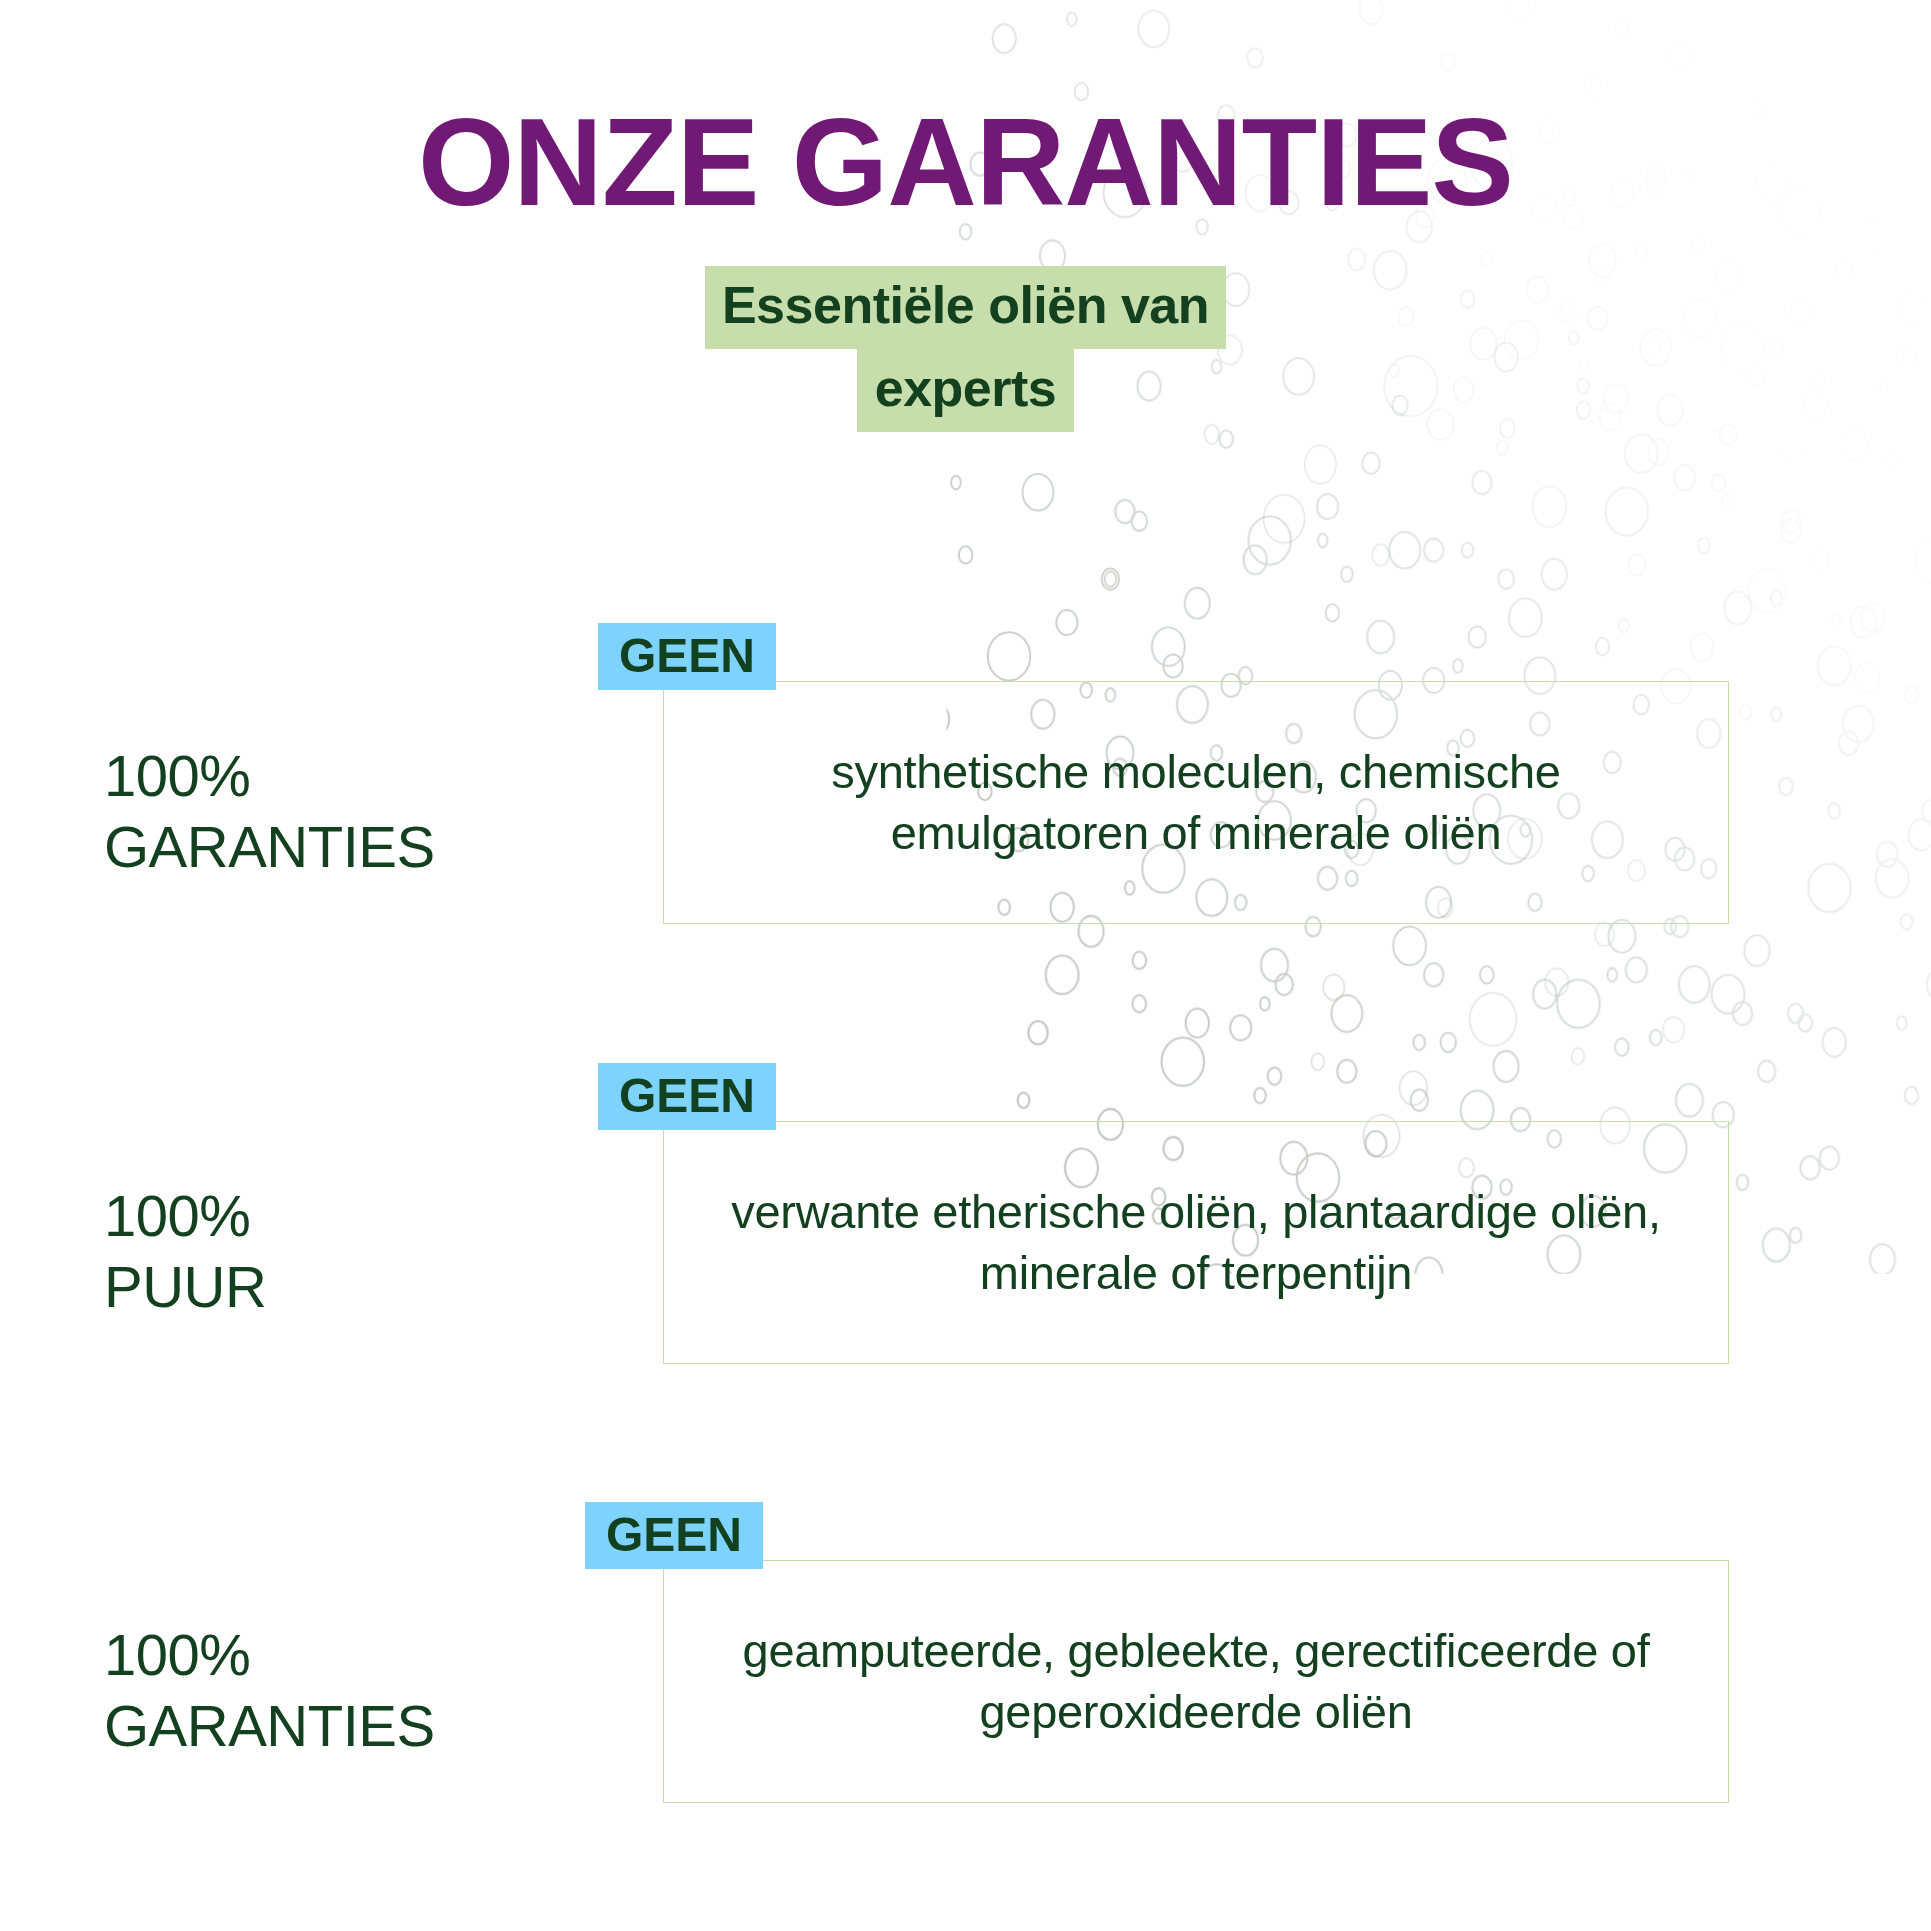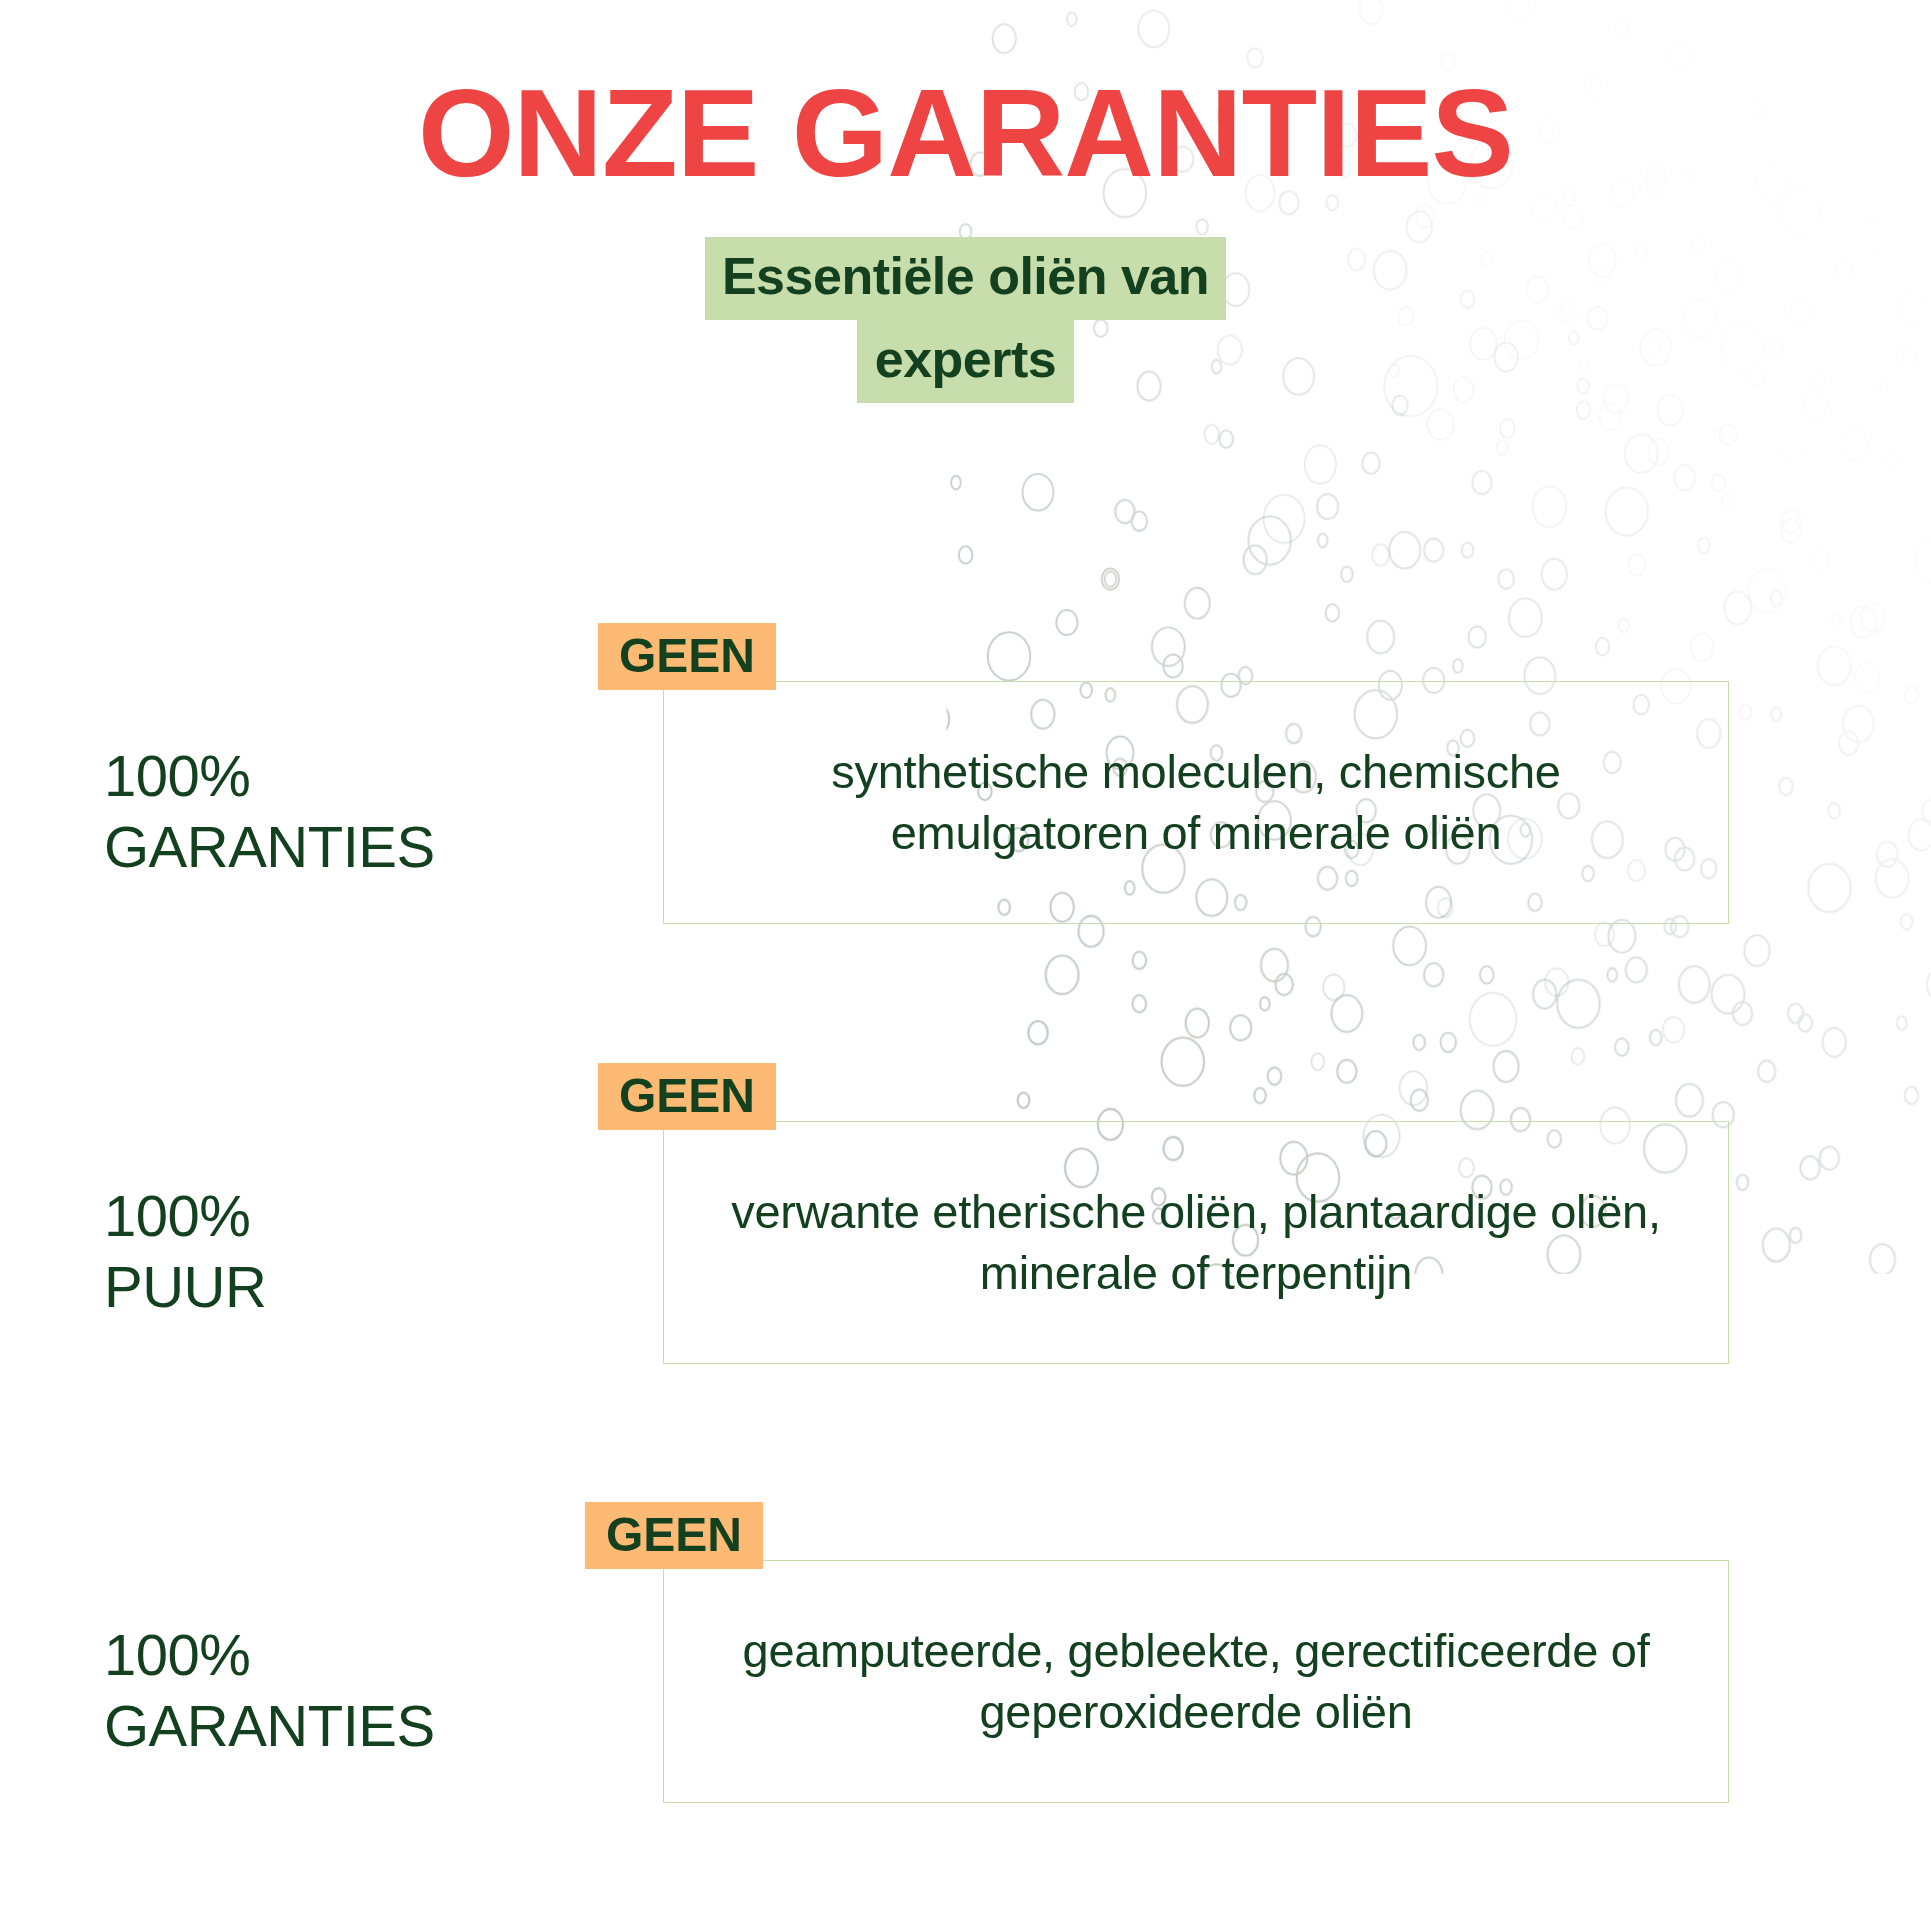--- a/index.html
+++ b/index.html
@@ -37,23 +37,23 @@
     top: 0; left: 0;
     width: 1931px;
     z-index: 3;
     text-align: center;
   }
 
   .page-title {
     font-size: 124px;
     font-weight: 700;
     letter-spacing: -1px;
-    color: #ef4444;
+    color: #701a75;
     line-height: 1.0;
-    padding-top: 71px;
+    padding-top: 100px;
   }
 
   .subtitle-wrap {
     margin-top: 42px;
     width: 1931px;
     text-align: center;
     line-height: 1.30;
   }
   .subtitle-line {
     display: inline-block;
@@ -112,21 +112,21 @@
     font-weight: 400;
     line-height: 1.30;
     letter-spacing: -0.3px;
   }
 
   .geen-badge {
     position: absolute;
     top: -43px;
     left: 50%;
     transform: translateX(-50%);
-    background: #fdba74;
+    background: #7dd3fc;
     color: #13401f;
     font-size: 48px;
     font-weight: 700;
     padding: 8.7px 21px 10.6px 21px;
     letter-spacing: 0px;
     line-height: 1;
     z-index: 4;
   }
   
   #row-0 .geen-badge { left: 598px; transform: none; }

